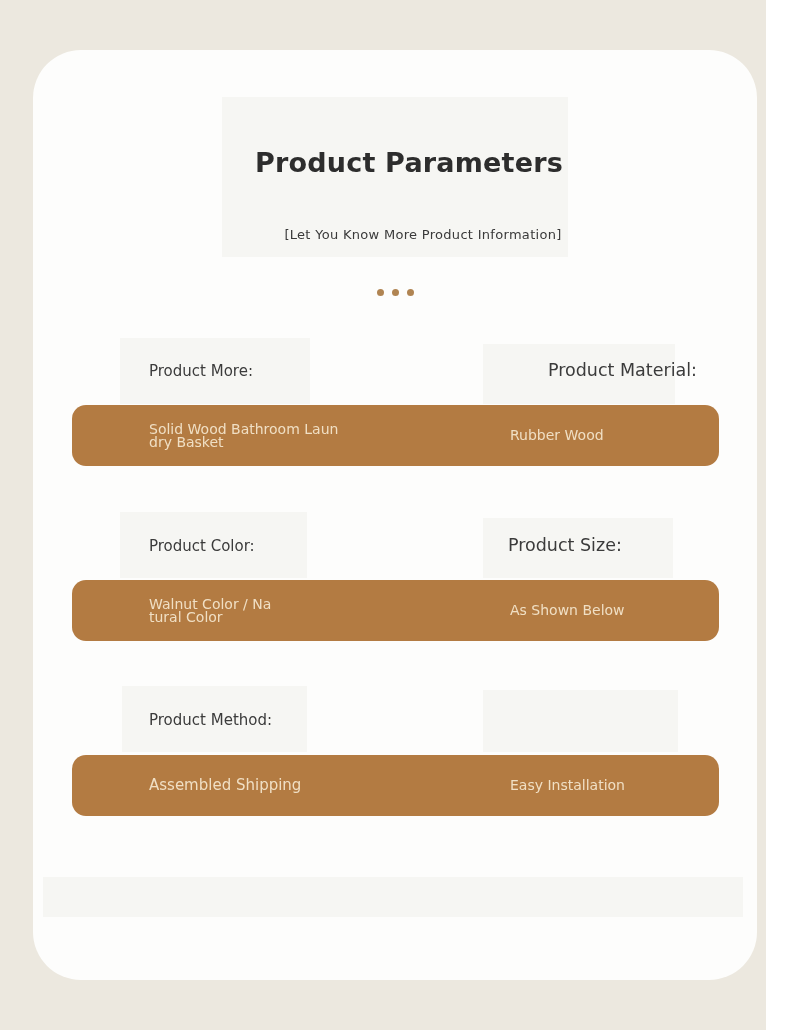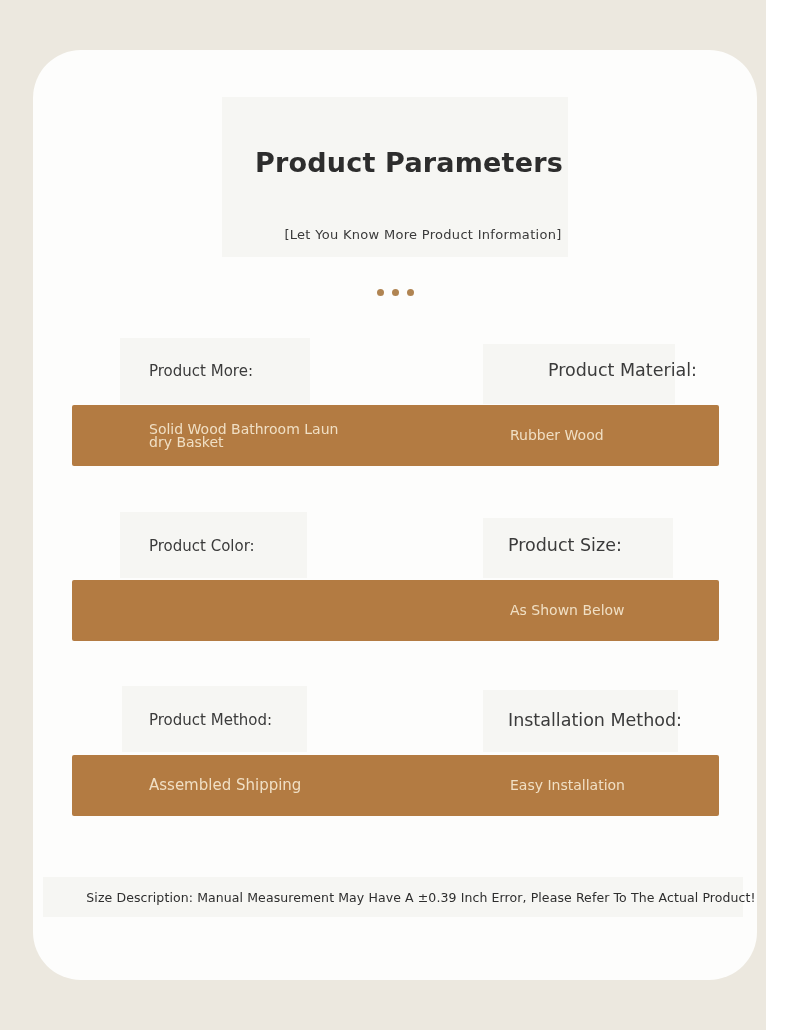--- a/index.html
+++ b/index.html
@@ -84,21 +84,21 @@
   .lr2 { top: 487px; }
   .lr2.label-right { top: 485px; }
   .lr3 { top: 661px; }
   .lr3.label-right { top: 660px; }
 
   .bar {
     position: absolute;
     left: 39px;
     width: 647px; height: 61px;
     background: #b37b42;
-    border-radius: 2px;
+    border-radius: 14px;
   }
   .bar1 { top: 355px; }
   .bar2 { top: 530px; }
   .bar3 { top: 705px; }
 
   .val {
     position: absolute;
     top: 50%;
     transform: translateY(-50%);
     color: #f0dfc4;
@@ -150,26 +150,26 @@
     <div class="label label-right lr1">Product Material:</div>
     <div class="bar bar1">
       <div class="val val-left">Solid Wood Bathroom Laun
 dry Basket</div>
       <div class="val val-right">Rubber Wood</div>
     </div>
 
     <div class="label label-left lr2">Product Color:</div>
     <div class="label label-right lr2">Product Size:</div>
     <div class="bar bar2">
+      <div class="val val-left">Walnut Color / Na
+tural Color</div>
       <div class="val val-right">As Shown Below</div>
     </div>
 
     <div class="label label-left lr3">Product Method:</div>
-    <div class="label label-right lr3">Installation Method:</div>
     <div class="bar bar3">
       <div class="val val-left val-big">Assembled Shipping</div>
       <div class="val val-right">Easy Installation</div>
     </div>
 
-    <div class="footnote">Size Description: Manual Measurement May Have A ±0.39 Inch Error, Please Refer To The Actual Product!</div>
 
   </div>
 </div>
 
 </body></html>

